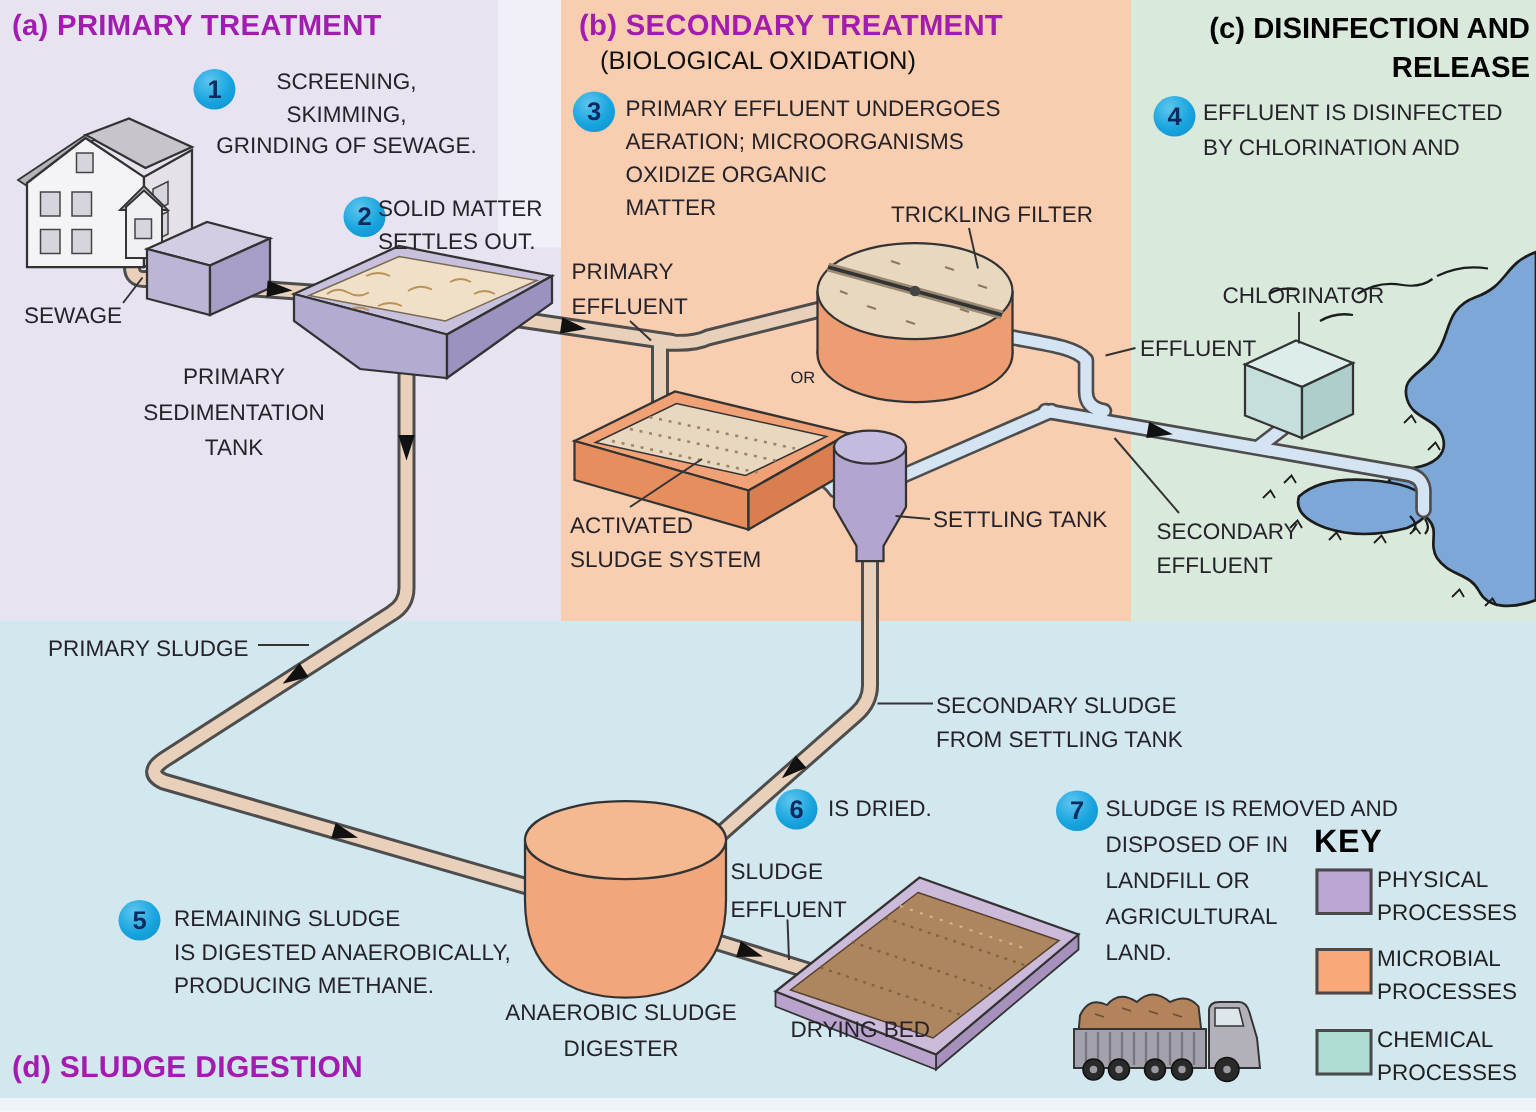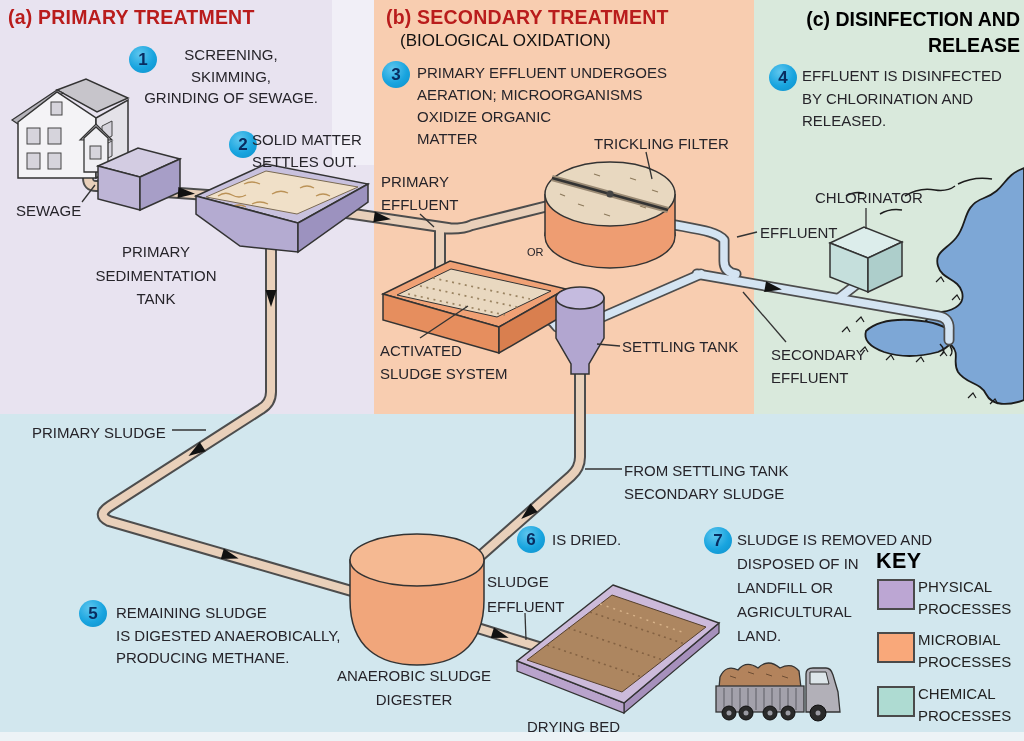--- a/index.html
+++ b/index.html
@@ -2,21 +2,21 @@
 <html><head>
 <meta charset="utf-8">
 <style>
   html,body{margin:0;padding:0;background:#fff;}
   .stage{position:relative;width:1024px;height:741px;overflow:hidden;
          font-family:"Liberation Sans","DejaVu Sans",sans-serif;color:#222226;}
   .panel{position:absolute;}
   .abs{position:absolute;}
   svg.canvas{position:absolute;left:0;top:0;z-index:2;}
   .txtlayer{position:absolute;left:0;top:0;width:100%;height:100%;z-index:3;pointer-events:none;}
-  .ttl{position:absolute;font-weight:bold;color:#b91c1c;font-size:19.5px;letter-spacing:.2px;white-space:nowrap;}
+  .ttl{position:absolute;font-weight:bold;color:#a21caf;font-size:19.5px;letter-spacing:.2px;white-space:nowrap;}
   .lbl{position:absolute;font-size:15px;line-height:21px;color:#26242a;white-space:nowrap;}
   .badge{position:absolute;width:28px;height:27px;border-radius:50%;
          background:radial-gradient(circle at 38% 30%,#5ec6ee 0%,#18a4df 55%,#0d8fc9 100%);
          color:#082c60;font-weight:bold;font-size:17px;
          display:flex;align-items:center;justify-content:center;}
   .keyrow{position:absolute;display:flex;gap:3px;align-items:flex-start;}
   .swatch{width:38px;height:31px;border:2px solid #4a4a4a;box-sizing:border-box;margin-top:3px;}
   .keylbl{font-size:15px;line-height:22px;color:#222;}
   .strip{position:absolute;left:0;top:732px;width:1024px;height:9px;background:#edf3f6;z-index:4;}
 </style>
@@ -260,20 +260,21 @@
 
   <div class="txtlayer">
 
     <div class="ttl" style="left:8px;top:6px">(a) PRIMARY TREATMENT</div>
     <div class="ttl" style="left:386px;top:6px">(b) SECONDARY TREATMENT</div>
     <div class="abs" style="left:400px;top:31px;width:295px;text-align:left;font-size:17px;color:#111">(BIOLOGICAL OXIDATION)</div>
     <div class="abs" style="left:758px;top:6px;width:262px;text-align:right;font-weight:bold;font-size:19.5px;color:#000;line-height:26px">
       <div>(c) DISINFECTION AND</div>
       <div>RELEASE</div>
     </div>
+    <div class="ttl" style="left:8px;top:701px;font-size:20px">(d) SLUDGE DIGESTION</div>
 
     <div class="badge" style="left:129px;top:46px">1</div>
     <div class="badge" style="left:229px;top:131px">2</div>
     <div class="badge" style="left:382px;top:61px">3</div>
     <div class="badge" style="left:769px;top:64px">4</div>
     <div class="badge" style="left:79px;top:600px">5</div>
     <div class="badge" style="left:517px;top:526px">6</div>
     <div class="badge" style="left:704px;top:527px">7</div>
 
     <div class="lbl" style="left:140px;top:44px;width:182px;text-align:center;line-height:21.5px">
@@ -287,21 +288,20 @@
     </div>
     <div class="lbl" style="left:417px;top:62px;line-height:22px">
       <div>PRIMARY EFFLUENT UNDERGOES</div>
         <div>AERATION; MICROORGANISMS</div>
         <div>OXIDIZE ORGANIC</div>
         <div>MATTER</div>
     </div>
     <div class="lbl" style="left:802px;top:65px;line-height:22.5px">
       <div>EFFLUENT IS DISINFECTED</div>
         <div>BY CHLORINATION AND</div>
-        <div>RELEASED.</div>
     </div>
     <div class="lbl" style="left:116px;top:602px;line-height:22.5px">
       <div>REMAINING SLUDGE</div>
         <div>IS DIGESTED ANAEROBICALLY,</div>
         <div>PRODUCING METHANE.</div>
     </div>
     <div class="lbl" style="left:552px;top:528px;line-height:23px">
         <div>IS DRIED.</div>
     </div>
     <div class="lbl" style="left:737px;top:528px;line-height:24px">
@@ -330,32 +330,32 @@
     </div>
     <div class="lbl" style="left:622px;top:336px">SETTLING TANK</div>
     <div class="lbl" style="left:815px;top:187px">CHLORINATOR</div>
     <div class="lbl" style="left:760px;top:222px">EFFLUENT</div>
     <div class="lbl" style="left:771px;top:343px;line-height:23px">
       <div>SECONDARY</div>
         <div>EFFLUENT</div>
     </div>
     <div class="lbl" style="left:32px;top:422px">PRIMARY SLUDGE</div>
     <div class="lbl" style="left:624px;top:459px;line-height:23px">
-      <div>FROM SETTLING TANK</div>
-        <div>SECONDARY SLUDGE</div>
+      <div>SECONDARY SLUDGE</div>
+        <div>FROM SETTLING TANK</div>
     </div>
     <div class="lbl" style="left:487px;top:569px;line-height:25px">
       <div>SLUDGE</div>
         <div>EFFLUENT</div>
     </div>
     <div class="lbl" style="left:329px;top:664px;width:170px;text-align:center;line-height:24px">
       <div>ANAEROBIC SLUDGE</div>
         <div>DIGESTER</div>
     </div>
-    <div class="lbl" style="left:527px;top:716px">DRYING BED</div>
+    <div class="lbl" style="left:527px;top:676px">DRYING BED</div>
 
     <div class="abs" style="left:876px;top:549px;font-weight:bold;font-size:21.5px;color:#000;letter-spacing:.5px">KEY</div>
     <div class="keyrow" style="left:877px;top:576px">
       <div class="swatch" style="background: rgb(188, 166, 211);"></div>
       <div class="keylbl">
           <div>PHYSICAL</div>
           <div>PROCESSES</div>
         </div>
     </div>
     <div class="keyrow" style="left:877px;top:629px">

